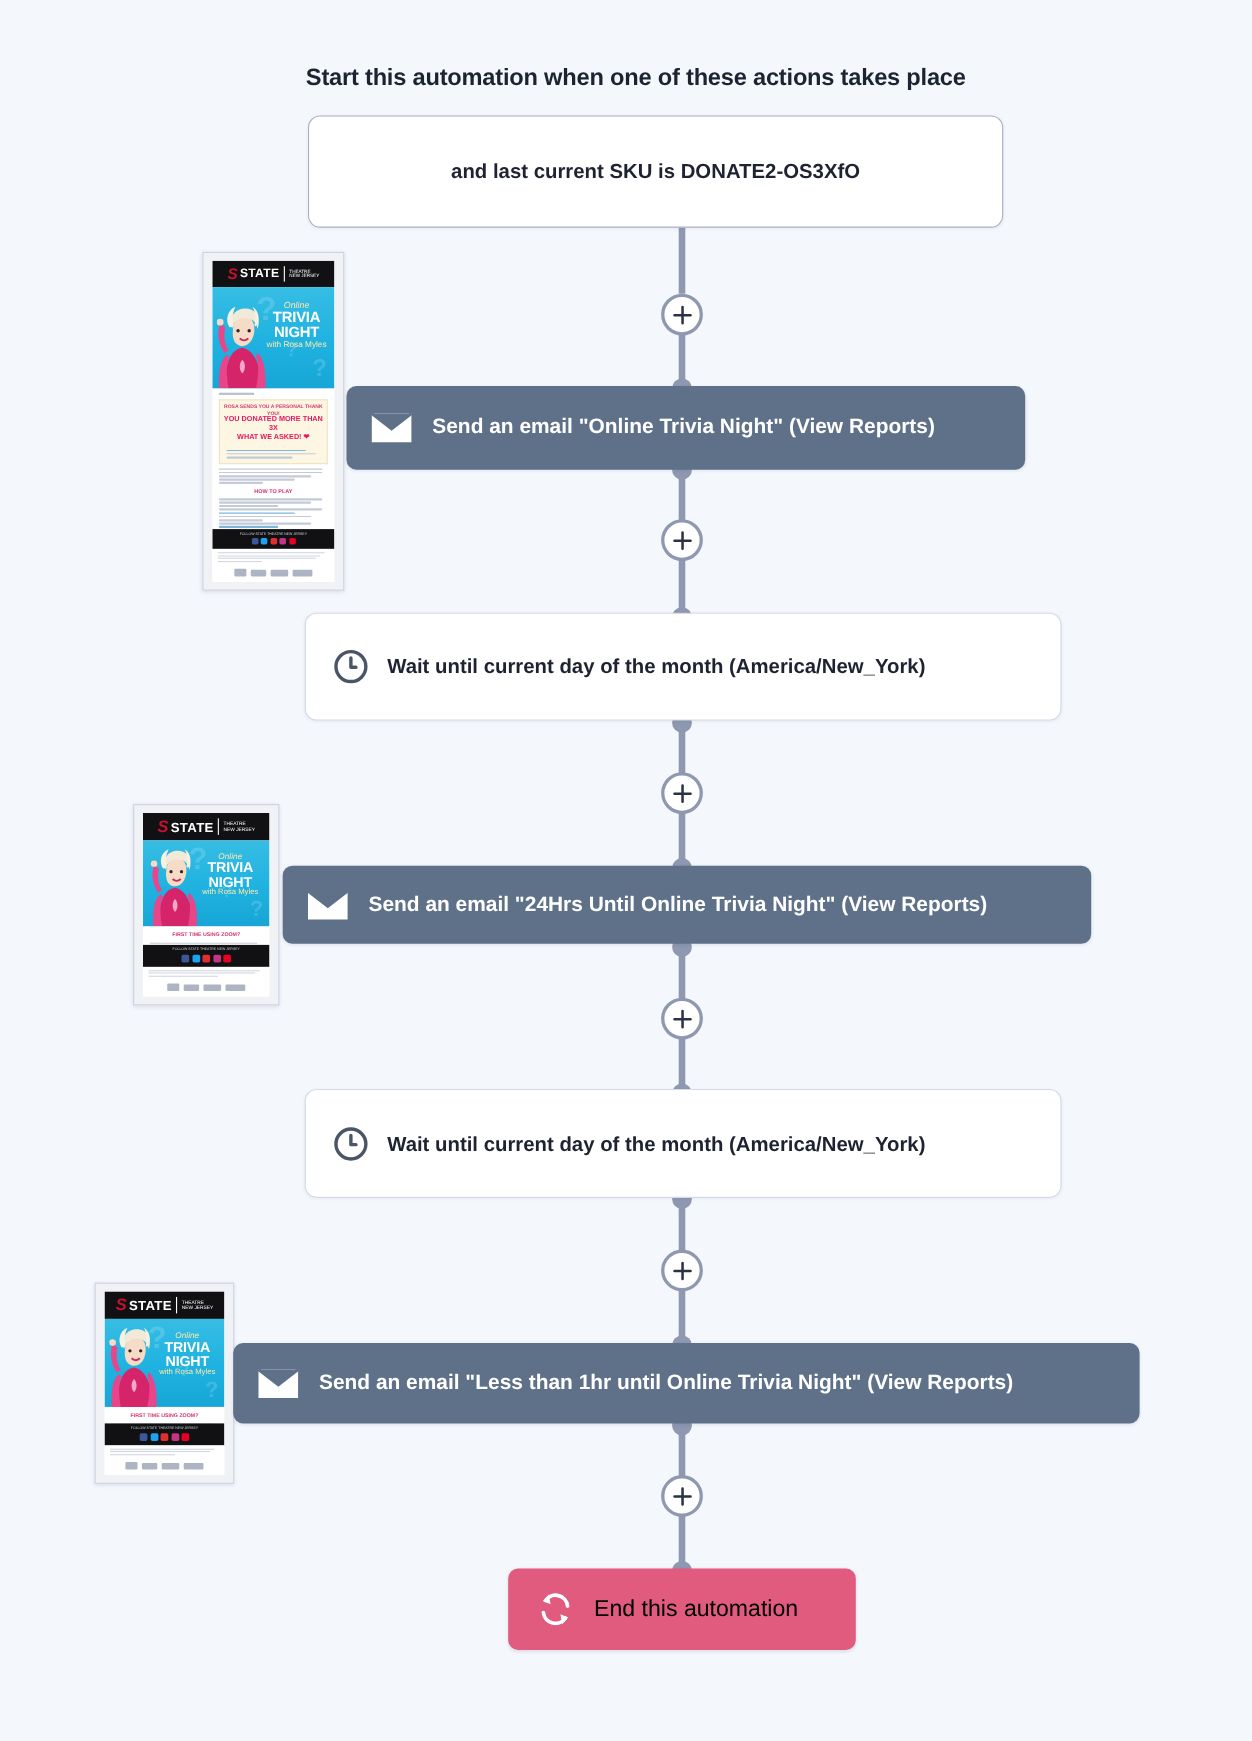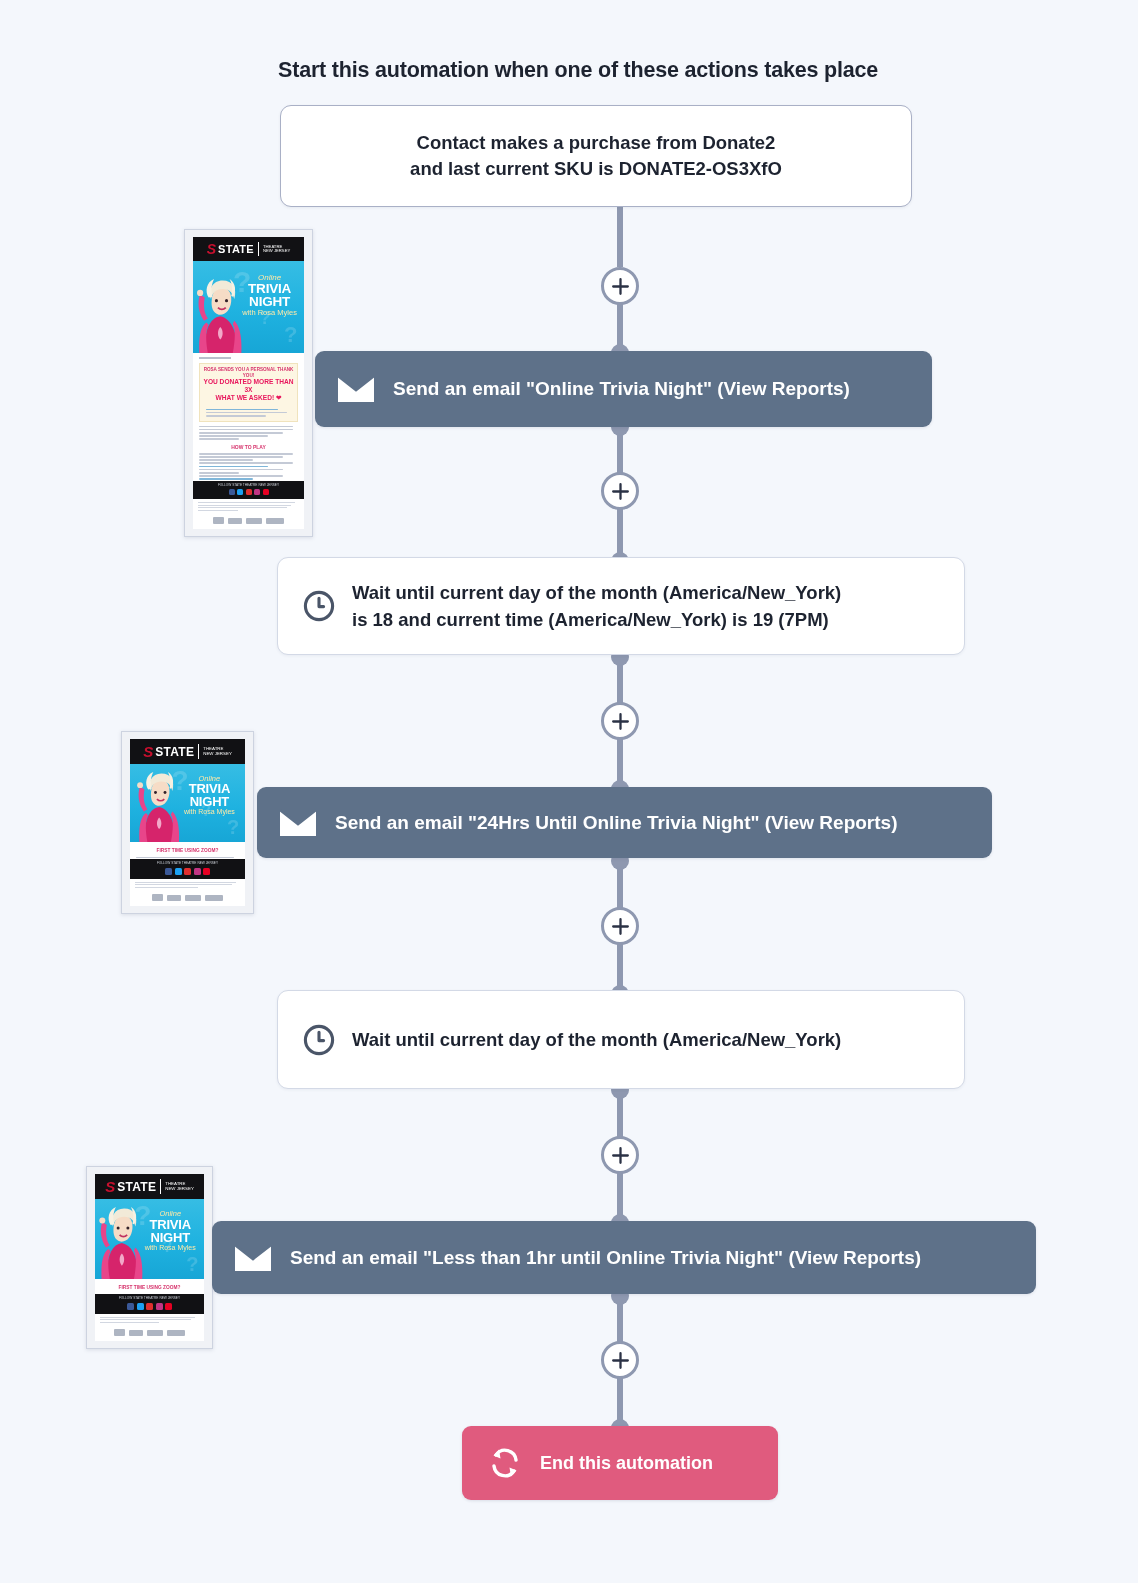--- a/index.html
+++ b/index.html
@@ -151,23 +151,23 @@
     cursor: pointer;
   }
   .end-btn .loop-wrap {
     flex: 0 0 auto;
     margin-left: 26px;
     margin-right: 18px;
     display: flex;
     align-items: center;
   }
   .end-btn .end-text {
-    font-size: 18px;
-    font-weight: bold;
-    color: #ffffff;
+    font-size: 21px;
+    font-weight: normal;
+    color: #000000;
     white-space: nowrap;
   }
 
   
   .thumb {
     position: absolute;
     background: #f0f2f6;
     border: 1px solid #cdd3e0;
     box-shadow: 0 1px 4px rgba(40,50,80,0.13);
     z-index: 2;
@@ -354,21 +354,20 @@
   <div class="spine-dot" style="top:780px;"></div>
   <div class="spine-dot" style="top:852px;"></div>
   <div class="spine-dot" style="top:985px;"></div>
   <div class="spine-dot" style="top:1081px;"></div>
   <div class="spine-dot" style="top:1214px;"></div>
   <div class="spine-dot" style="top:1287px;"></div>
   <div class="spine-dot" style="top:1419px;"></div>
 
   <div class="trigger-card" style="left:280px; top:105px; width:632px; height:102px;">
     <div>
-      <div class="t-text">Contact makes a purchase from Donate2</div>
       <div class="t-text">and last current SKU is DONATE2-OS3XfO</div>
     </div>
   </div>
 
   <div class="plus-node" style="top:267px;">
     <svg width="19" height="19" viewBox="0 0 19 19">
       <path d="M9.5 2.2 V16.8 M2.2 9.5 H16.8" stroke="#2b3245" stroke-width="2.3" stroke-linecap="round"></path>
     </svg>
   </div>
   <div class="plus-node" style="top:472px;">
@@ -509,21 +508,20 @@
 
   <div class="wait-card" style="left:277px; top:557px; width:688px; height:98px;">
     <span class="clock-wrap">
       <svg width="34" height="34" viewBox="0 0 34 34">
         <circle cx="17" cy="17" r="13.6" fill="none" stroke="#4a5568" stroke-width="3.1"></circle>
         <path d="M17 9.2 V17.6 H21.6" fill="none" stroke="#4a5568" stroke-width="3.1" stroke-linecap="round" stroke-linejoin="round"></path>
       </svg>
     </span>
     <span>
       <span class="w-text" style="display:block">Wait until current day of the month (America/New_York)</span>
-      <span class="w-text" style="display:block">is 18 and current time (America/New_York) is 19 (7PM)</span>
     </span>
   </div>
 
   <div class="email-bar" style="left:257px; top:787px; width:735px; height:71px;">
     <span class="env-wrap">
       <svg width="38" height="28" viewBox="0 0 38 28">
         <path d="M1 1 H37 V27 H1 Z" fill="#ffffff"></path>
         <path d="M1 1 L19 15 L37 1" fill="#5e7189" stroke="#5e7189" stroke-width="2.6"></path>
       </svg>
     </span>

